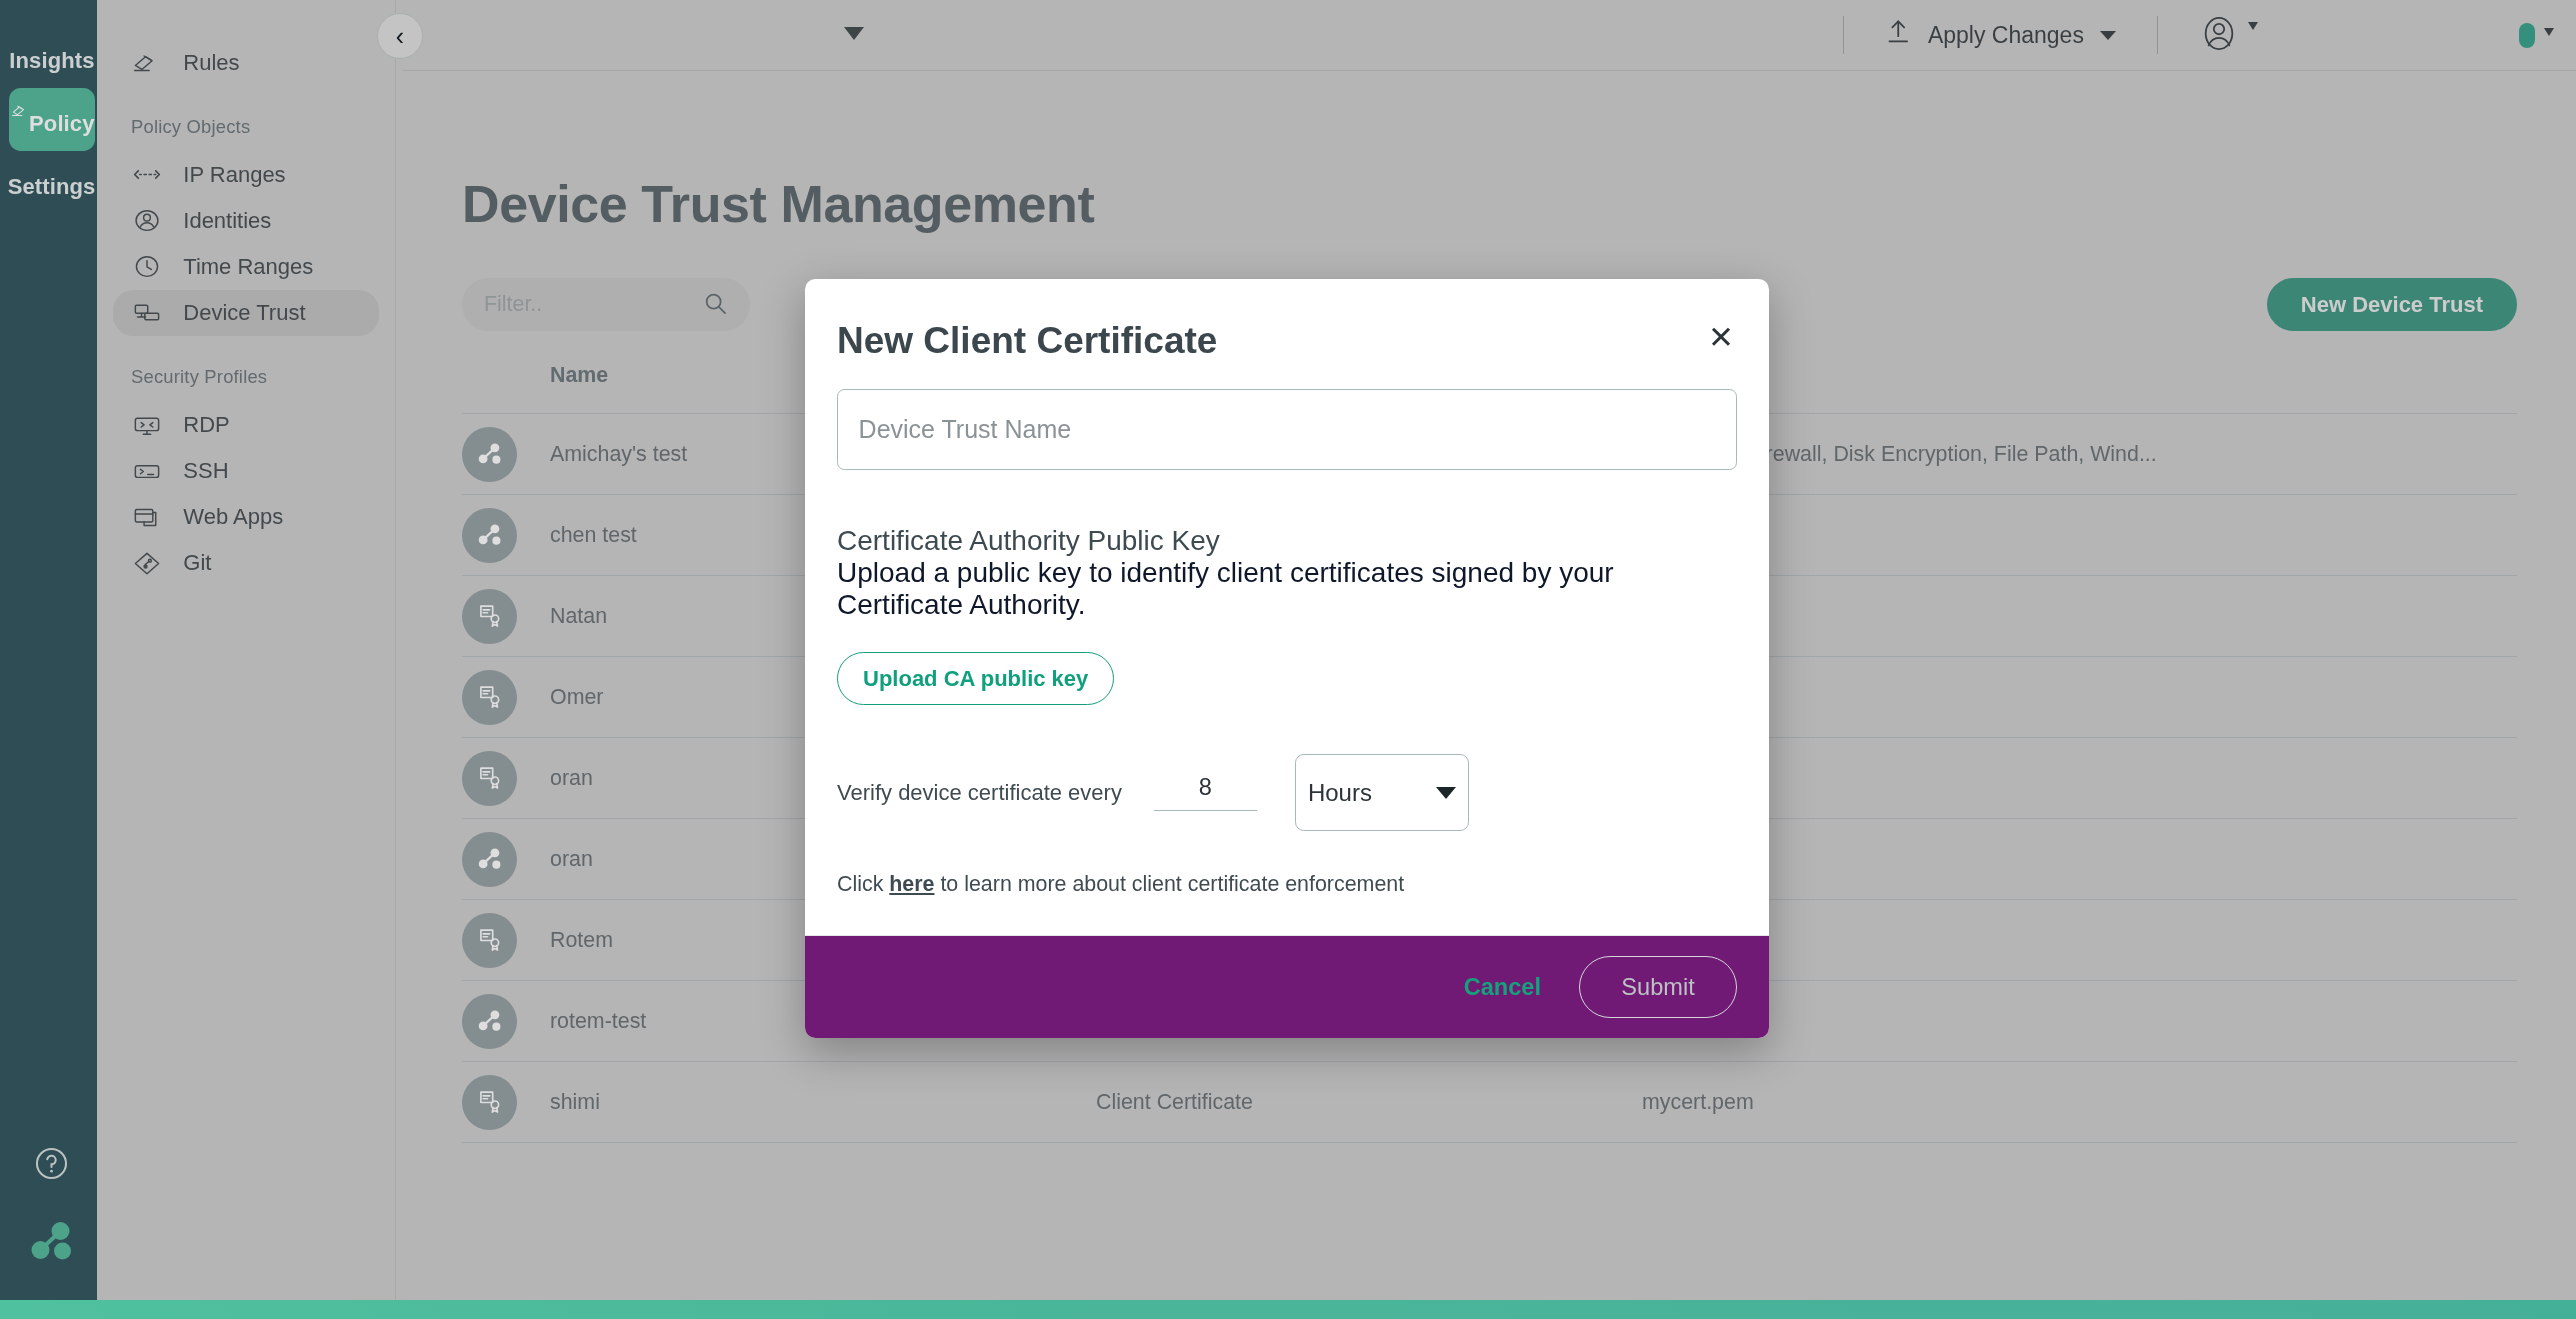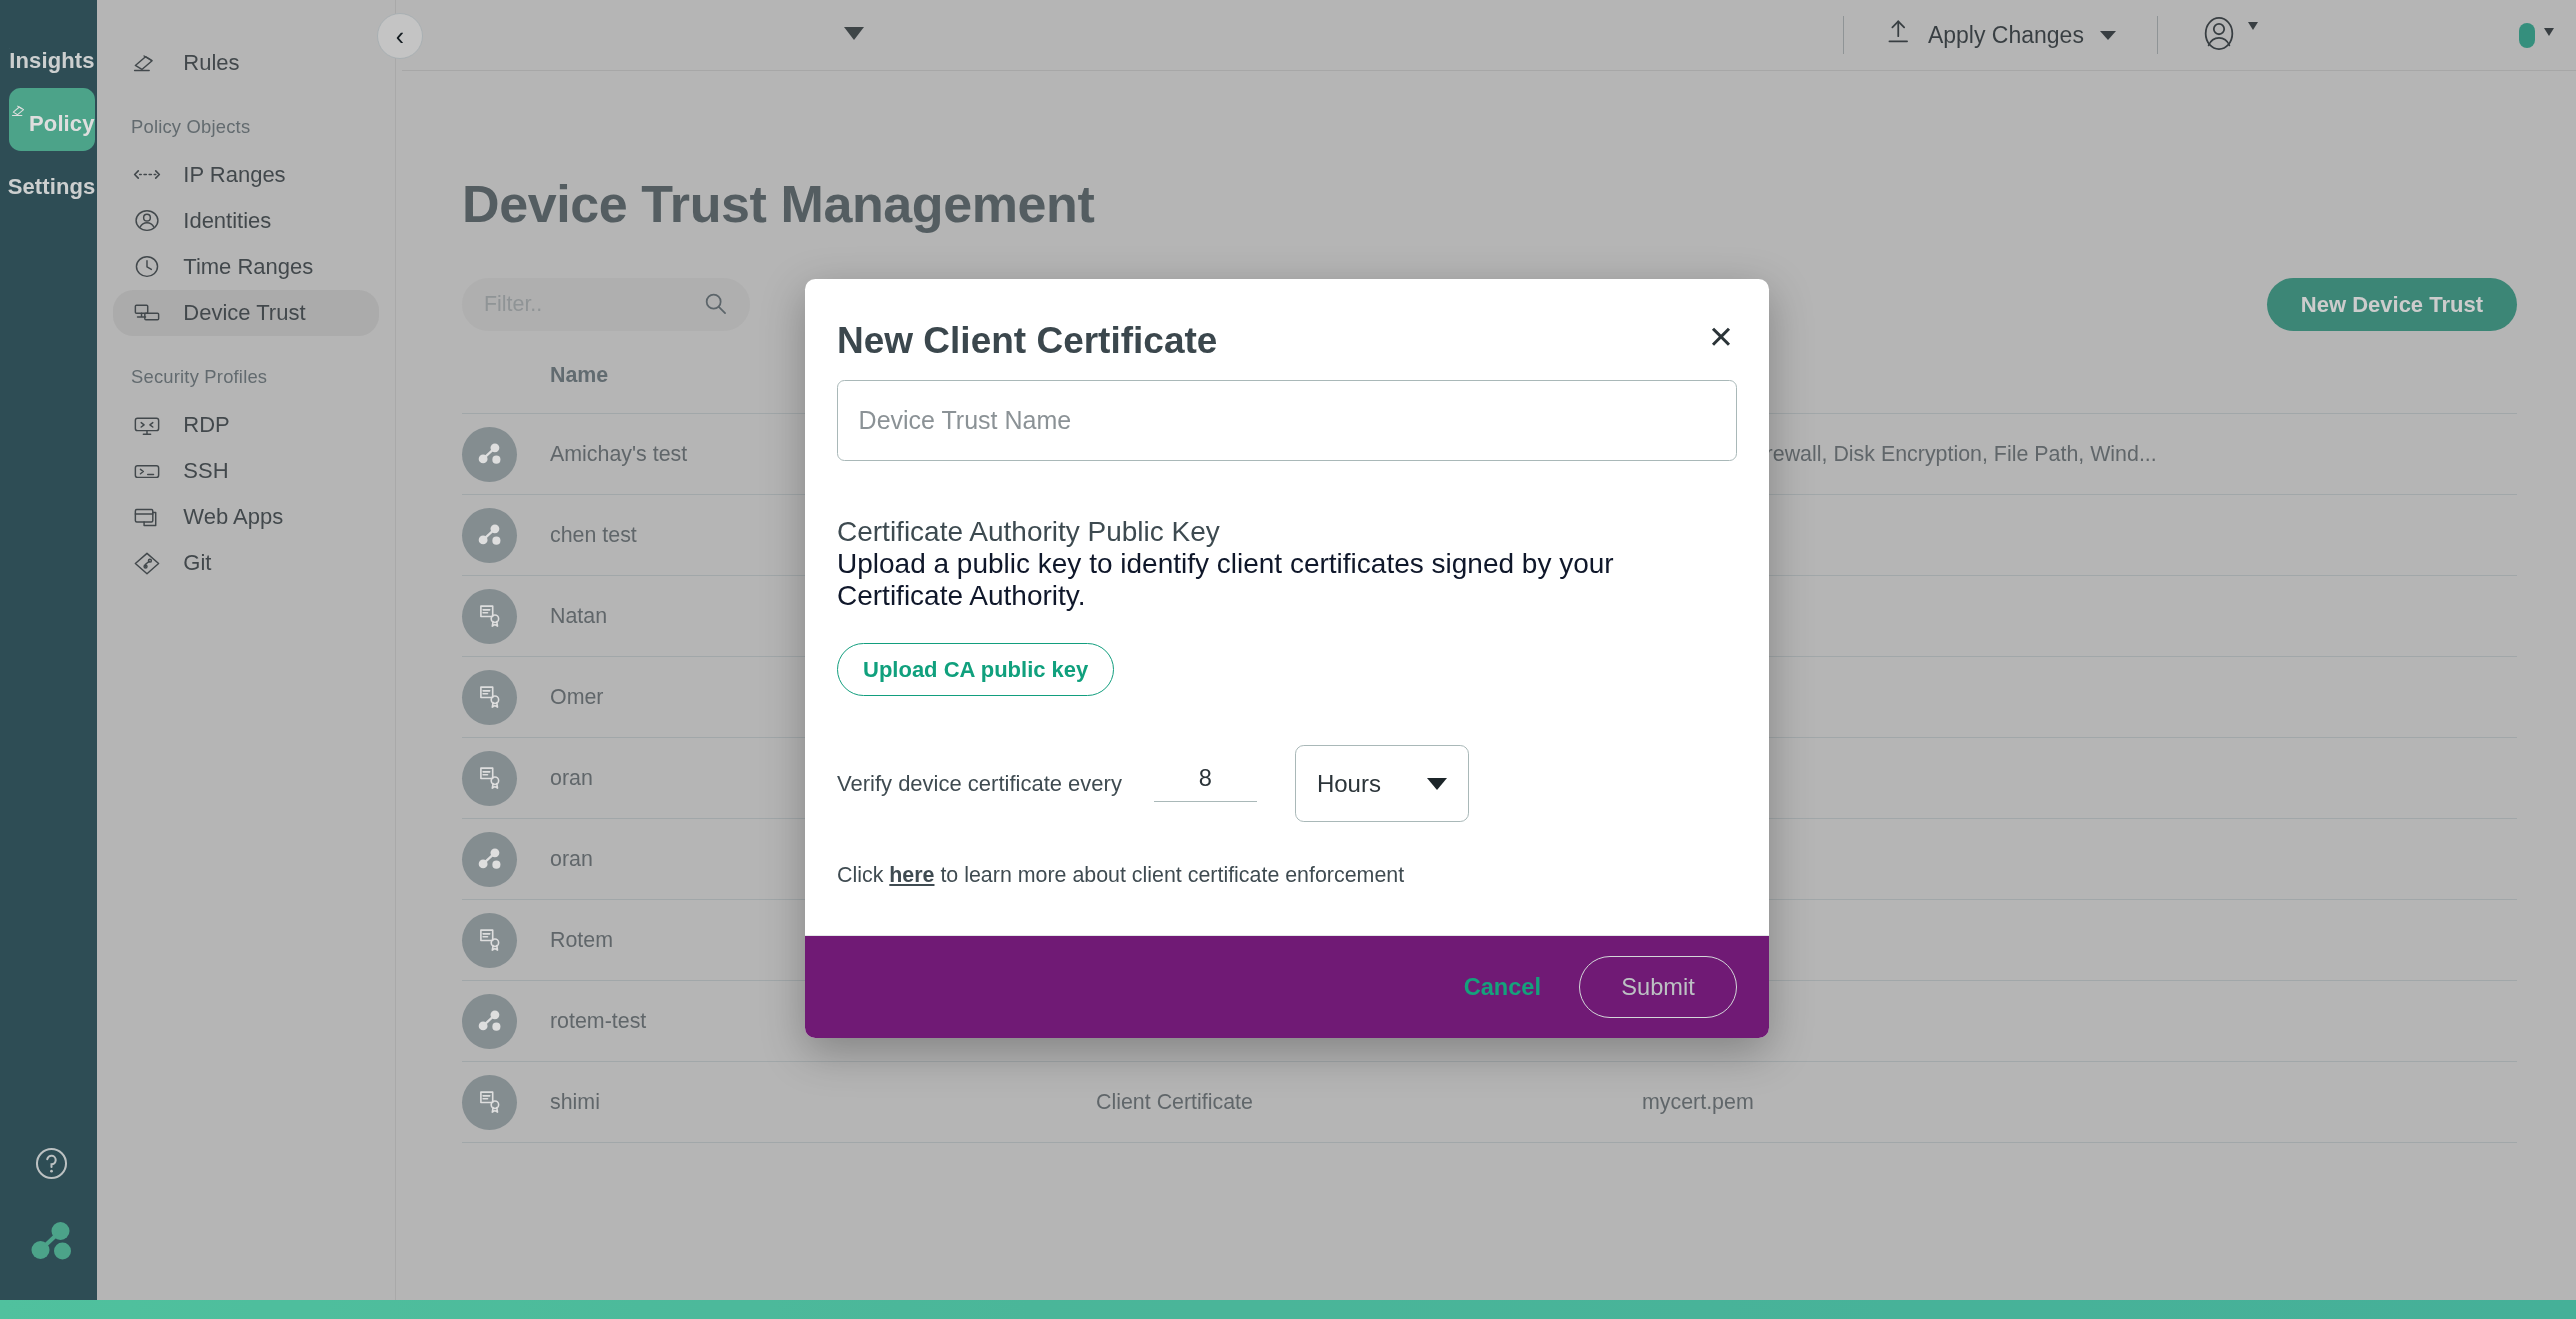--- a/index.html
+++ b/index.html
@@ -128,42 +128,42 @@
     display: flex; flex-direction: column;
     overflow: hidden;
   }
   .modal-body { padding: 41px 32px 0 32px; flex: 1 1 auto; position: relative; }
   .modal-title { font-size: 37px; font-weight: bold; color: #3b474d; }
   .modal-close {
     position: absolute; right: 35px; top: 43px;
     font-size: 31px; color: #2b3438; line-height: 1;
   }
   .name-input {
-    margin-top: 18px; height: 81px; width: 100%;
+    margin-top: 27px; height: 81px; width: 100%;
     border: 1.5px solid #a9b8b8; border-radius: 7.4px;
     display: flex; align-items: center; padding: 0 20.6px;
     font-size: 25px; color: #8b9296;
   }
   .sec-title { margin-top: 55px; font-size: 28px; color: #3d4a50; }
   .sec-desc { font-size: 28px; color: #0f172a; }
   .upload-btn {
     margin-top: 31px; display: inline-flex; align-items: center; justify-content: center;
     height: 53px; padding: 0 25px; border: 1.5px solid #129e7e; border-radius: 26.5px;
     color: #10a07d; font-size: 22px; font-weight: bold;
   }
   .verify-row { margin-top: 49px; display: flex; align-items: center; }
   .verify-label { font-size: 22px; color: #3f4b51; }
   .num-field {
     margin-left: 32px; width: 103px; border-bottom: 1.5px solid #a9b8b8;
     text-align: center; font-size: 23.6px; color: #2b3439; padding-bottom: 8.8px;
   }
   .unit-select {
     margin-left: 38px; width: 174px; height: 77px;
     border: 1.5px solid #a9b8b8; border-radius: 8.8px;
-    display: flex; align-items: center; padding: 0 21px;
+    display: flex; align-items: center; padding: 0 12px;
     font-size: 24px; color: #2b3439;
   }
   .unit-select .sel-caret { margin-left: auto; width:0;height:0;
     border-left: 10.3px solid transparent; border-right: 10.3px solid transparent; border-top: 12.5px solid #1c2529; }
   .learn-row { margin-top: 41px; font-size: 21.4px; color: #3f4b51; }
   .learn-row a { color: #3f4b51; text-decoration: underline; font-weight: bold; }
   .modal-footer {
     height: 103px; flex: 0 0 103px; border-top: 1.5px solid #e4e7e8;
     display: flex; align-items: center; justify-content: flex-end;
     padding-right: 32px; gap: 38px; background: #701a75;

